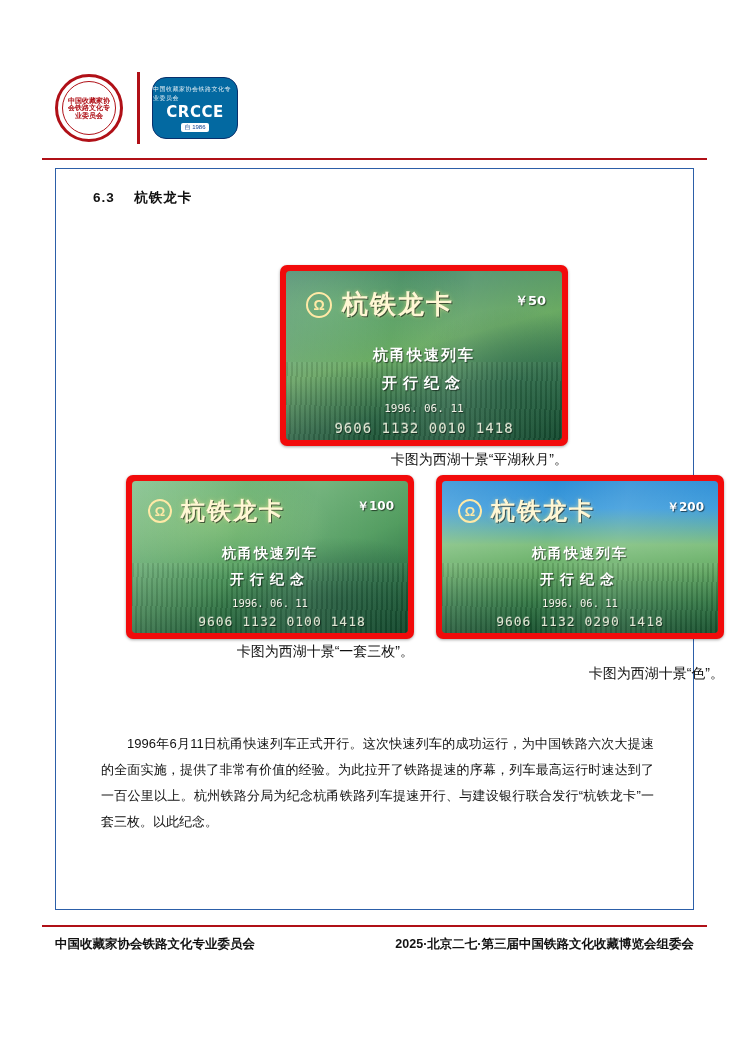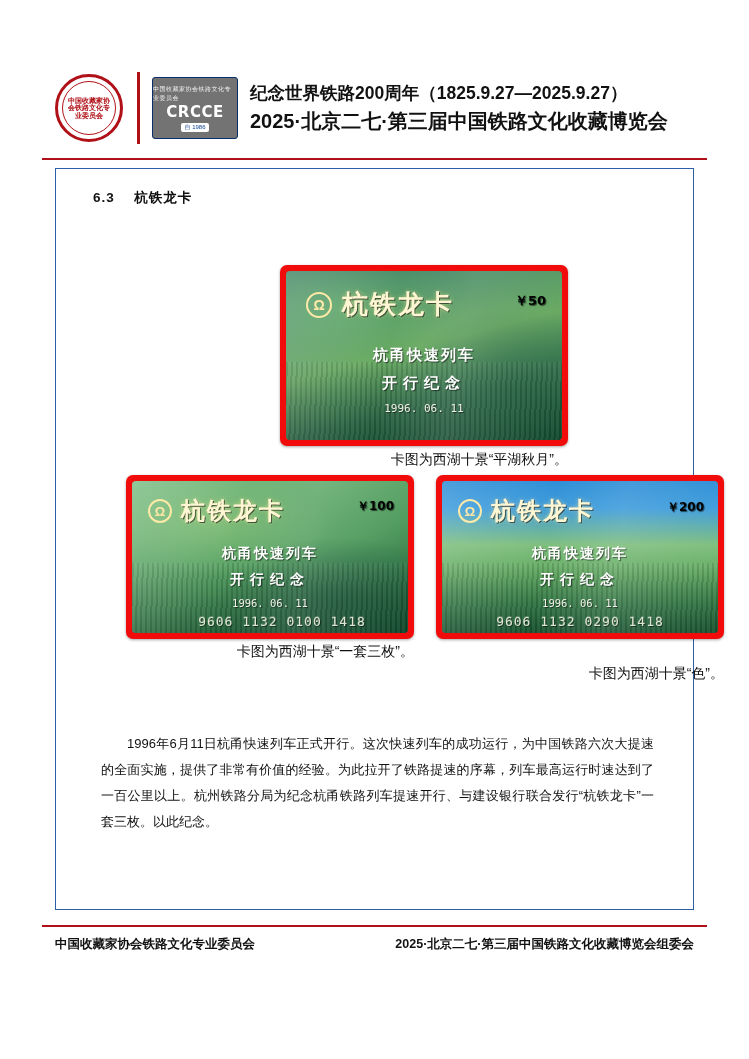--- a/index.html
+++ b/index.html
@@ -65,22 +65,22 @@
     width: 3px;
     height: 72px;
     background: #b01017;
     margin: 0 12px 0 14px;
     flex: 0 0 auto;
   }
   .header-logo {
     width: 84px;
     height: 60px;
     flex: 0 0 auto;
-    background: #737373;
-    border-radius: 3px;
+    background: #0369a1;
+    border-radius: 14px;
     display: flex;
     flex-direction: column;
     align-items: center;
     justify-content: center;
     color: #fff;
     margin-right: 12px;
     border: 1px solid #092f6b;
   }
   .header-logo .logo-top {
     font-size: 6px;
@@ -253,21 +253,21 @@
   }
   .card-title {
     font-weight: bold;
     color: #fff7d4;
     text-shadow: 1px 1px 0 rgba(0,0,0,.55), 0 0 4px rgba(255,230,140,.55);
     letter-spacing: 2px;
     white-space: nowrap;
   }
   .card-denom {
     position: absolute;
-    color: #000000;
+    color: #ffffff;
     font-weight: bold;
     text-shadow: 1px 1px 1px rgba(0,0,0,.6);
     font-family: "DejaVu Sans", sans-serif;
     white-space: nowrap;
   }
   .card-sub1, .card-sub2 {
     position: absolute;
     left: 0;
     right: 0;
     text-align: center;
@@ -361,24 +361,20 @@
   <div class="header">
     <div class="header-seal">
       <div class="seal-inner">中国收藏家协会铁路文化专业委员会</div>
     </div>
     <div class="header-divider"></div>
     <div class="header-logo">
       <div class="logo-top">中国收藏家协会铁路文化专业委员会</div>
       <div class="logo-mid">CRCCE</div>
       <div class="logo-bot">自 1986</div>
     </div>
-    <div class="header-texts">
-      <div class="header-line1">纪念世界铁路200周年（1825.9.27—2025.9.27）</div>
-      <div class="header-line2">2025·北京二七·第三届中国铁路文化收藏博览会</div>
-    </div>
   </div>
   <div class="header-rule"></div>
 
   <div class="content-frame">
 
     <div class="section-title">
       <span>6.3</span>
       <span style="display:inline-block;width:10px"></span>
       <span>杭铁龙卡</span>
     </div>
@@ -392,20 +388,21 @@
 
         <div class="card-head" style="left:20px; top:16px;">
           <div class="card-emblem" style="width:26px;height:26px;font-size:14px;margin-right:10px;">Ω</div>
           <div class="card-title" style="font-size:26px;">杭铁龙卡</div>
         </div>
         <div class="card-denom" style="right:16px; top:21px; font-size:13px;">￥50</div>
 
         <div class="card-sub1" style="top:75px; font-size:15px; letter-spacing:2px;">杭甬快速列车</div>
         <div class="card-sub2" style="top:103px; font-size:15px;">开行纪念</div>
         <div class="card-date" style="top:131px; font-size:11px;">1996. 06. 11</div>
+        <div class="card-number" style="top:149px; font-size:14px;">9606 1132 0010 1418</div>
       </div>
     </div>
     <div class="card-note" id="note-top">卡图为西湖十景“平湖秋月”。</div>
 
     <div class="card" id="card-left">
       <div class="card-inner">
         <div class="card-art variant-b"></div>
         <div class="card-grass"></div>
         <div class="card-sheen"></div>
 

